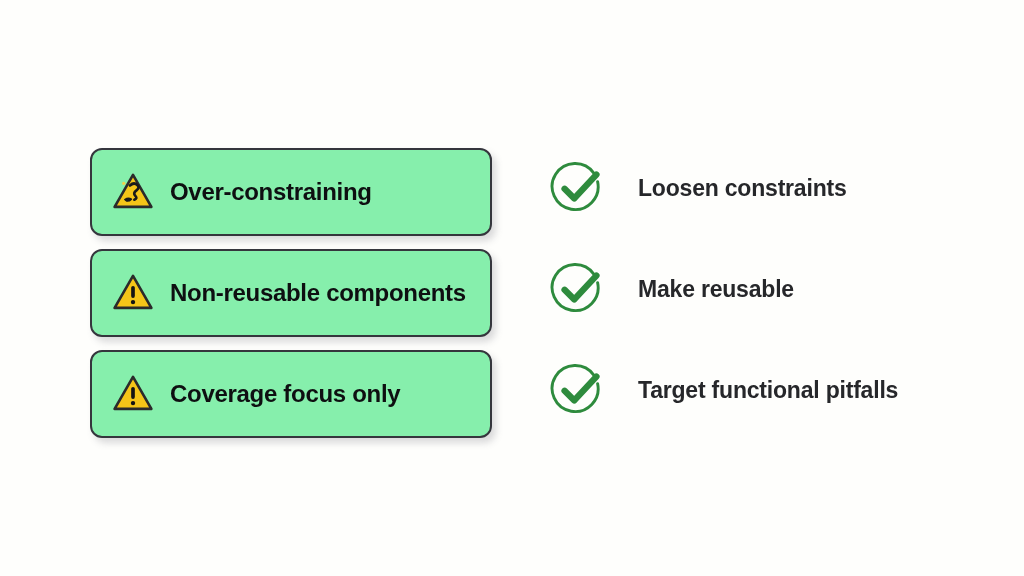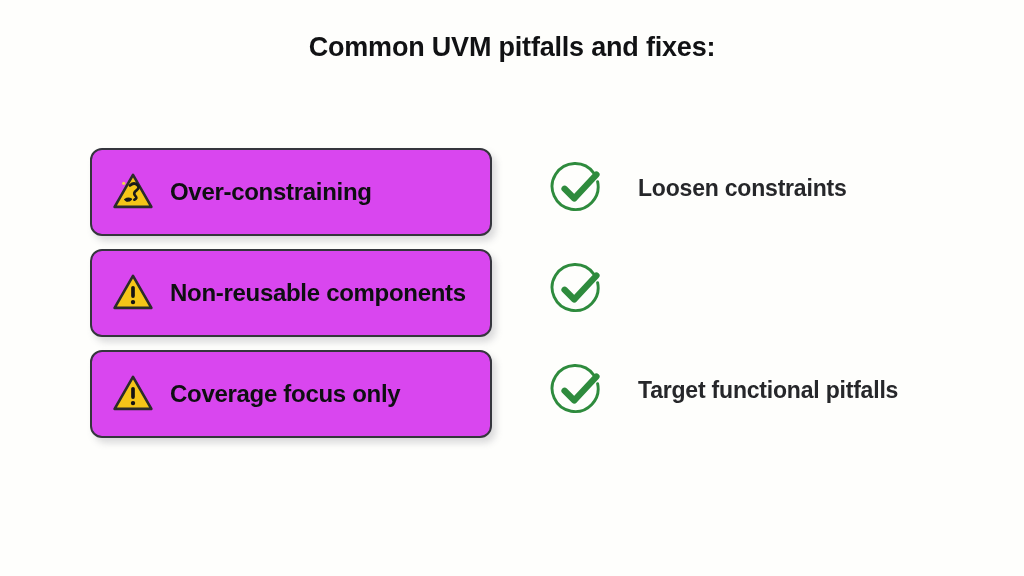--- a/index.html
+++ b/index.html
@@ -50,21 +50,21 @@
   }
 
   
   .pitfall-card {
     position: absolute;
     left: 90px;
     top: 0;
     width: 402px;
     height: 88px;
     box-sizing: border-box;
-    background: #d946ef;
+    background: #86efac;
     border: 2px solid #35363d;
     border-radius: 12px;
     box-shadow: 4px 5px 7px rgba(90, 92, 104, 0.22);
     display: flex;
     align-items: center;
     padding-left: 20px;
   }
 
   .warn-icon {
     flex: 0 0 auto;
@@ -105,21 +105,20 @@
     color: #26272a;
     letter-spacing: -0.2px;
     white-space: nowrap;
   }
 </style>
 </head>
 <body>
 
 <div id="slide">
 
-  <div id="title">Common UVM pitfalls and fixes:</div>
 
   <div id="body-rows">
 
     <div class="row">
 
       <div class="pitfall-card">
         <svg class="warn-icon" viewBox="0 0 48 48">
           <path d="M24 4.5 L45 41 L3 41 Z" fill="#f5c518" stroke="#2b2b2b" stroke-width="3" stroke-linejoin="round"></path>
           <path d="M20.5 16.5 q4.6 -4.2 8.4 -0.6 q3.3 3.2 -0.9 6.2 q-4.6 3.2 -1.1 6.6 q2.4 2.4 -1.3 4.1" fill="none" stroke="#1a1a1a" stroke-width="3.1" stroke-linecap="round"></path>
           <path d="M14.6 32.6 q4 -2.6 7.6 -0.4 q-2.3 2.6 -5.6 2.2 z" fill="#1a1a1a" stroke="#1a1a1a" stroke-width="1.6" stroke-linejoin="round"></path>
@@ -147,20 +146,21 @@
           <circle cx="24" cy="34.4" r="2.5" fill="#141414"></circle>
         </svg>
         <span class="pitfall-label">Non-reusable components</span>
       </div>
 
       <div class="fix-item">
         <svg class="check-icon" viewBox="0 0 60 60">
           <path d="M45.8 15.1 A23 23 0 1 0 49.6 23.6" fill="none" stroke="#2e8b3d" stroke-width="2.9" stroke-linecap="round"></path>
           <path d="M16.6 30.8 L26.3 40.4 L48.4 16.6" fill="none" stroke="#2e8b3d" stroke-width="6.4" stroke-linecap="round" stroke-linejoin="round"></path>
         </svg>
+        <span class="fix-label">Make reusable</span>
       </div>
 
     </div>
 
     <div class="row">
 
       <div class="pitfall-card">
         <svg class="warn-icon" viewBox="0 0 48 48">
           <path d="M24 4.5 L45 41 L3 41 Z" fill="#f5c518" stroke="#2b2b2b" stroke-width="3" stroke-linejoin="round"></path>
           <rect x="21.9" y="16" width="4.2" height="13.6" rx="2.1" fill="#141414"></rect>

